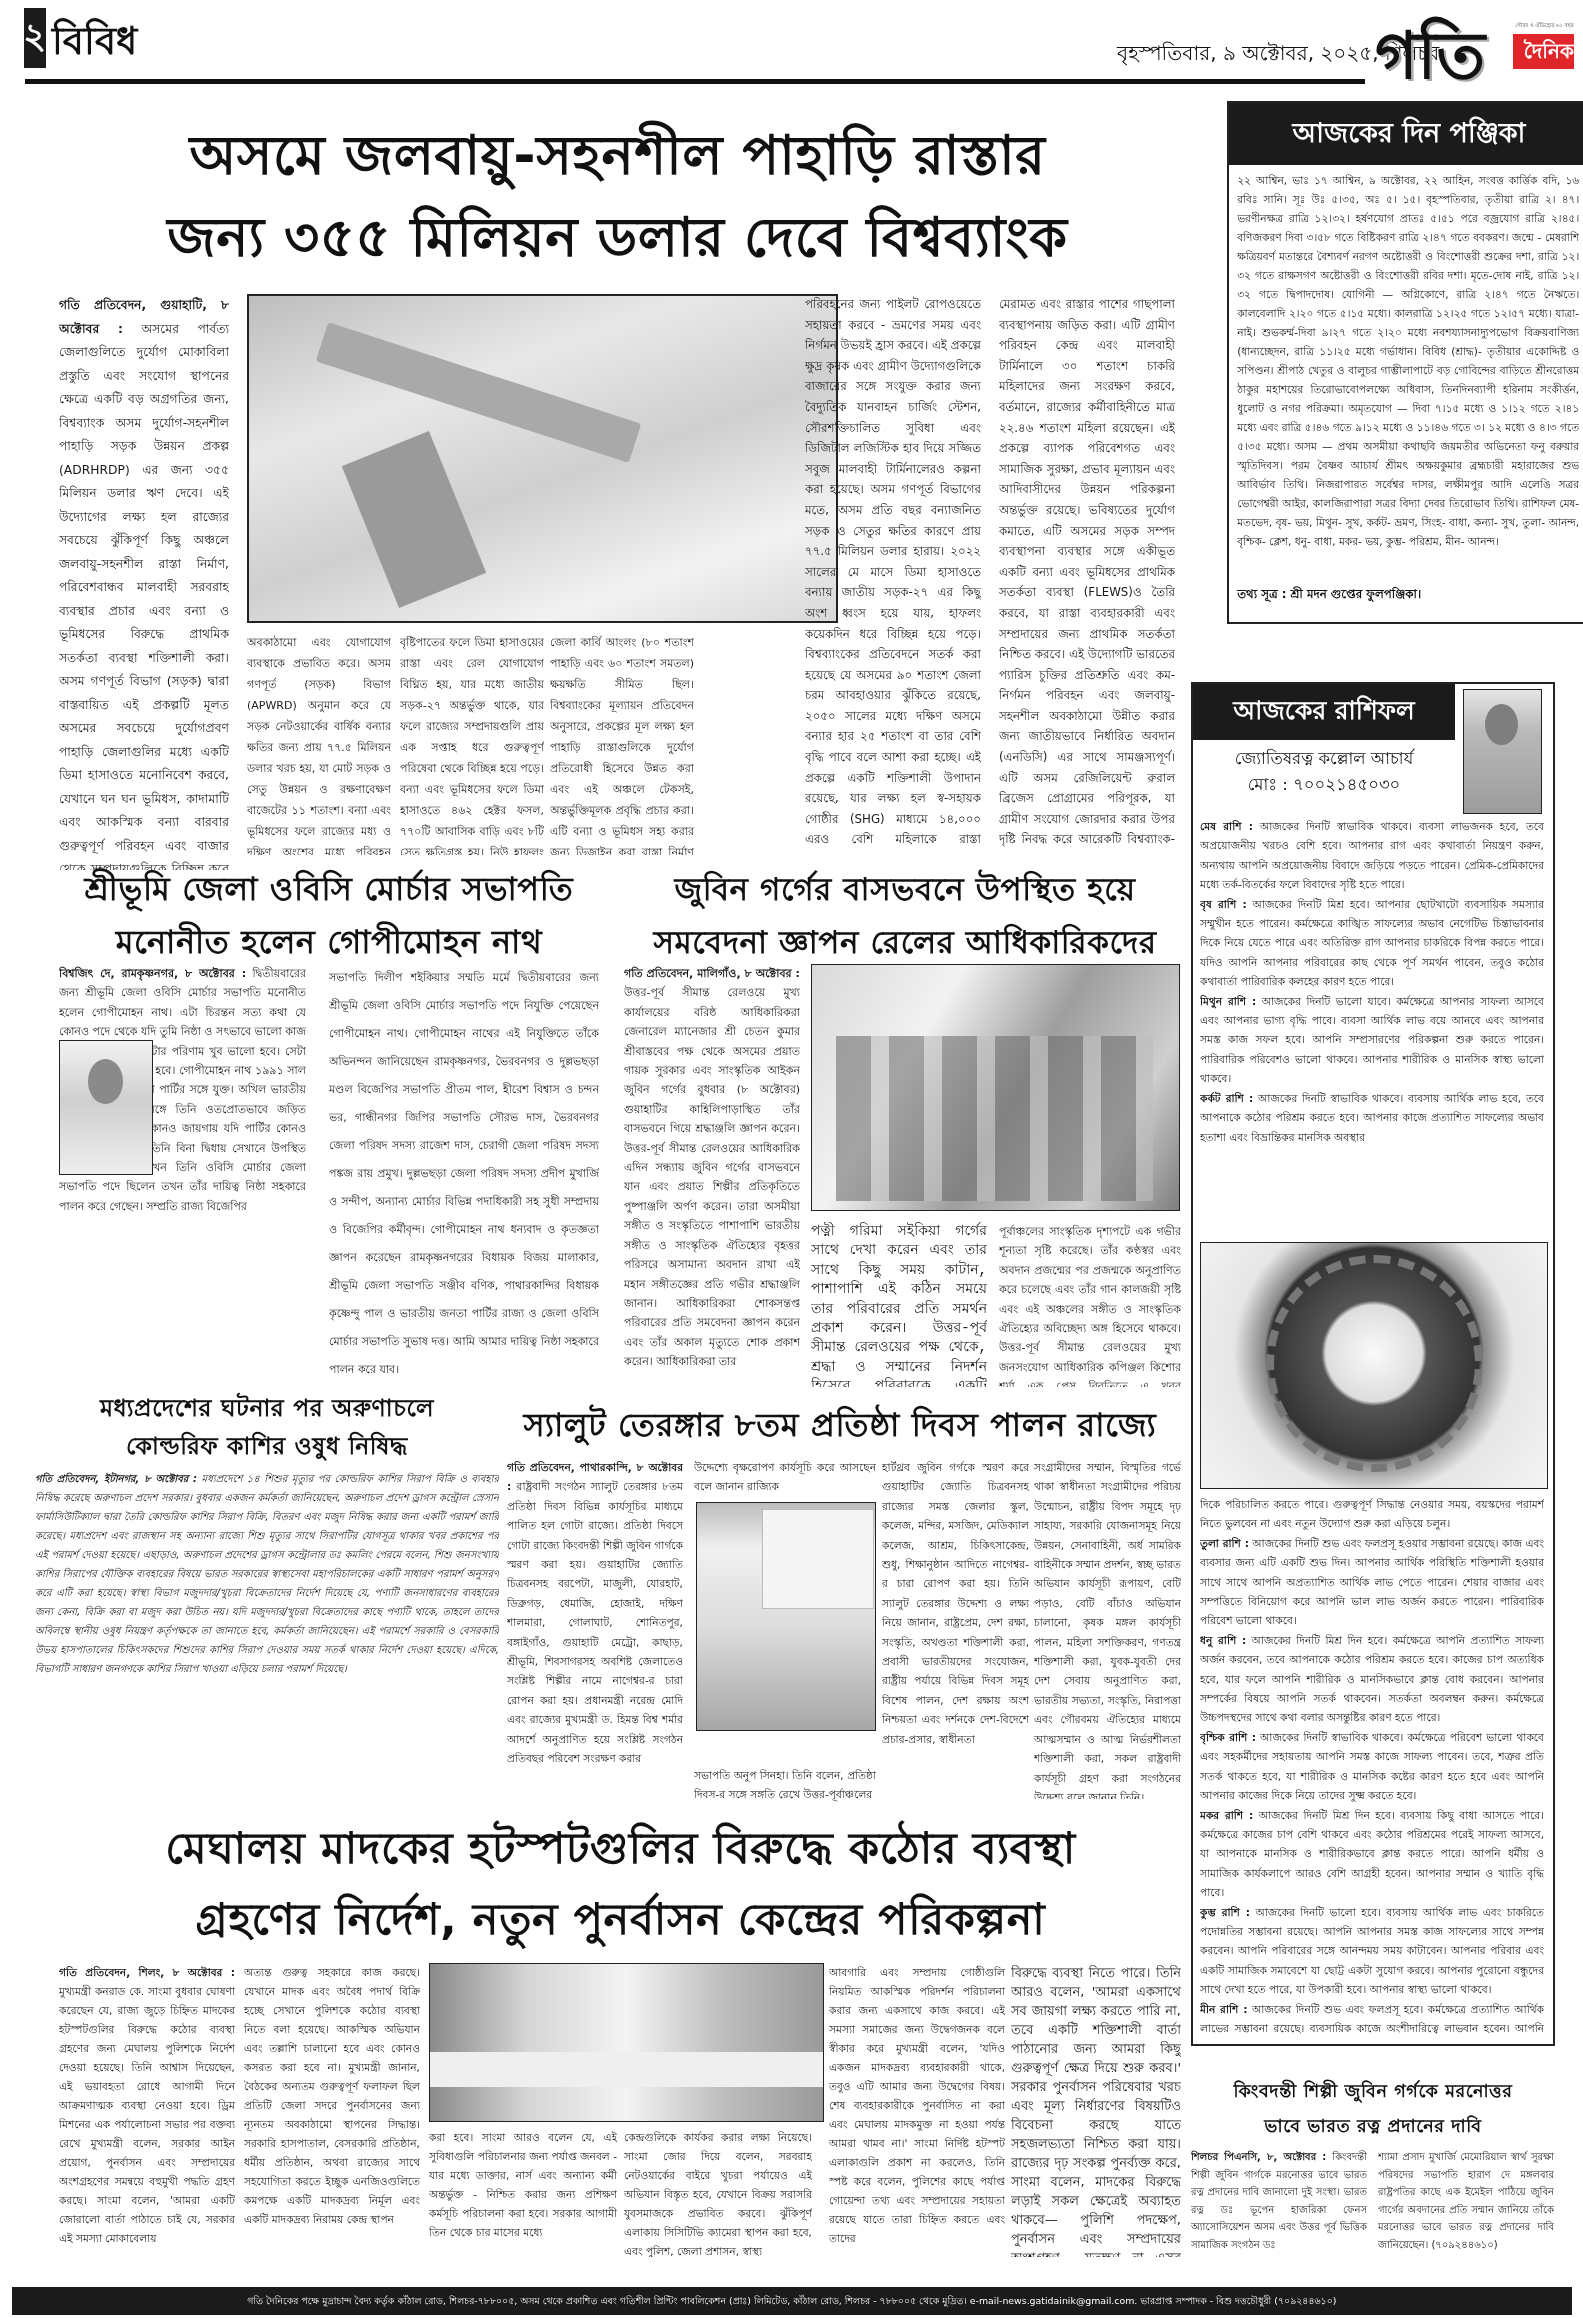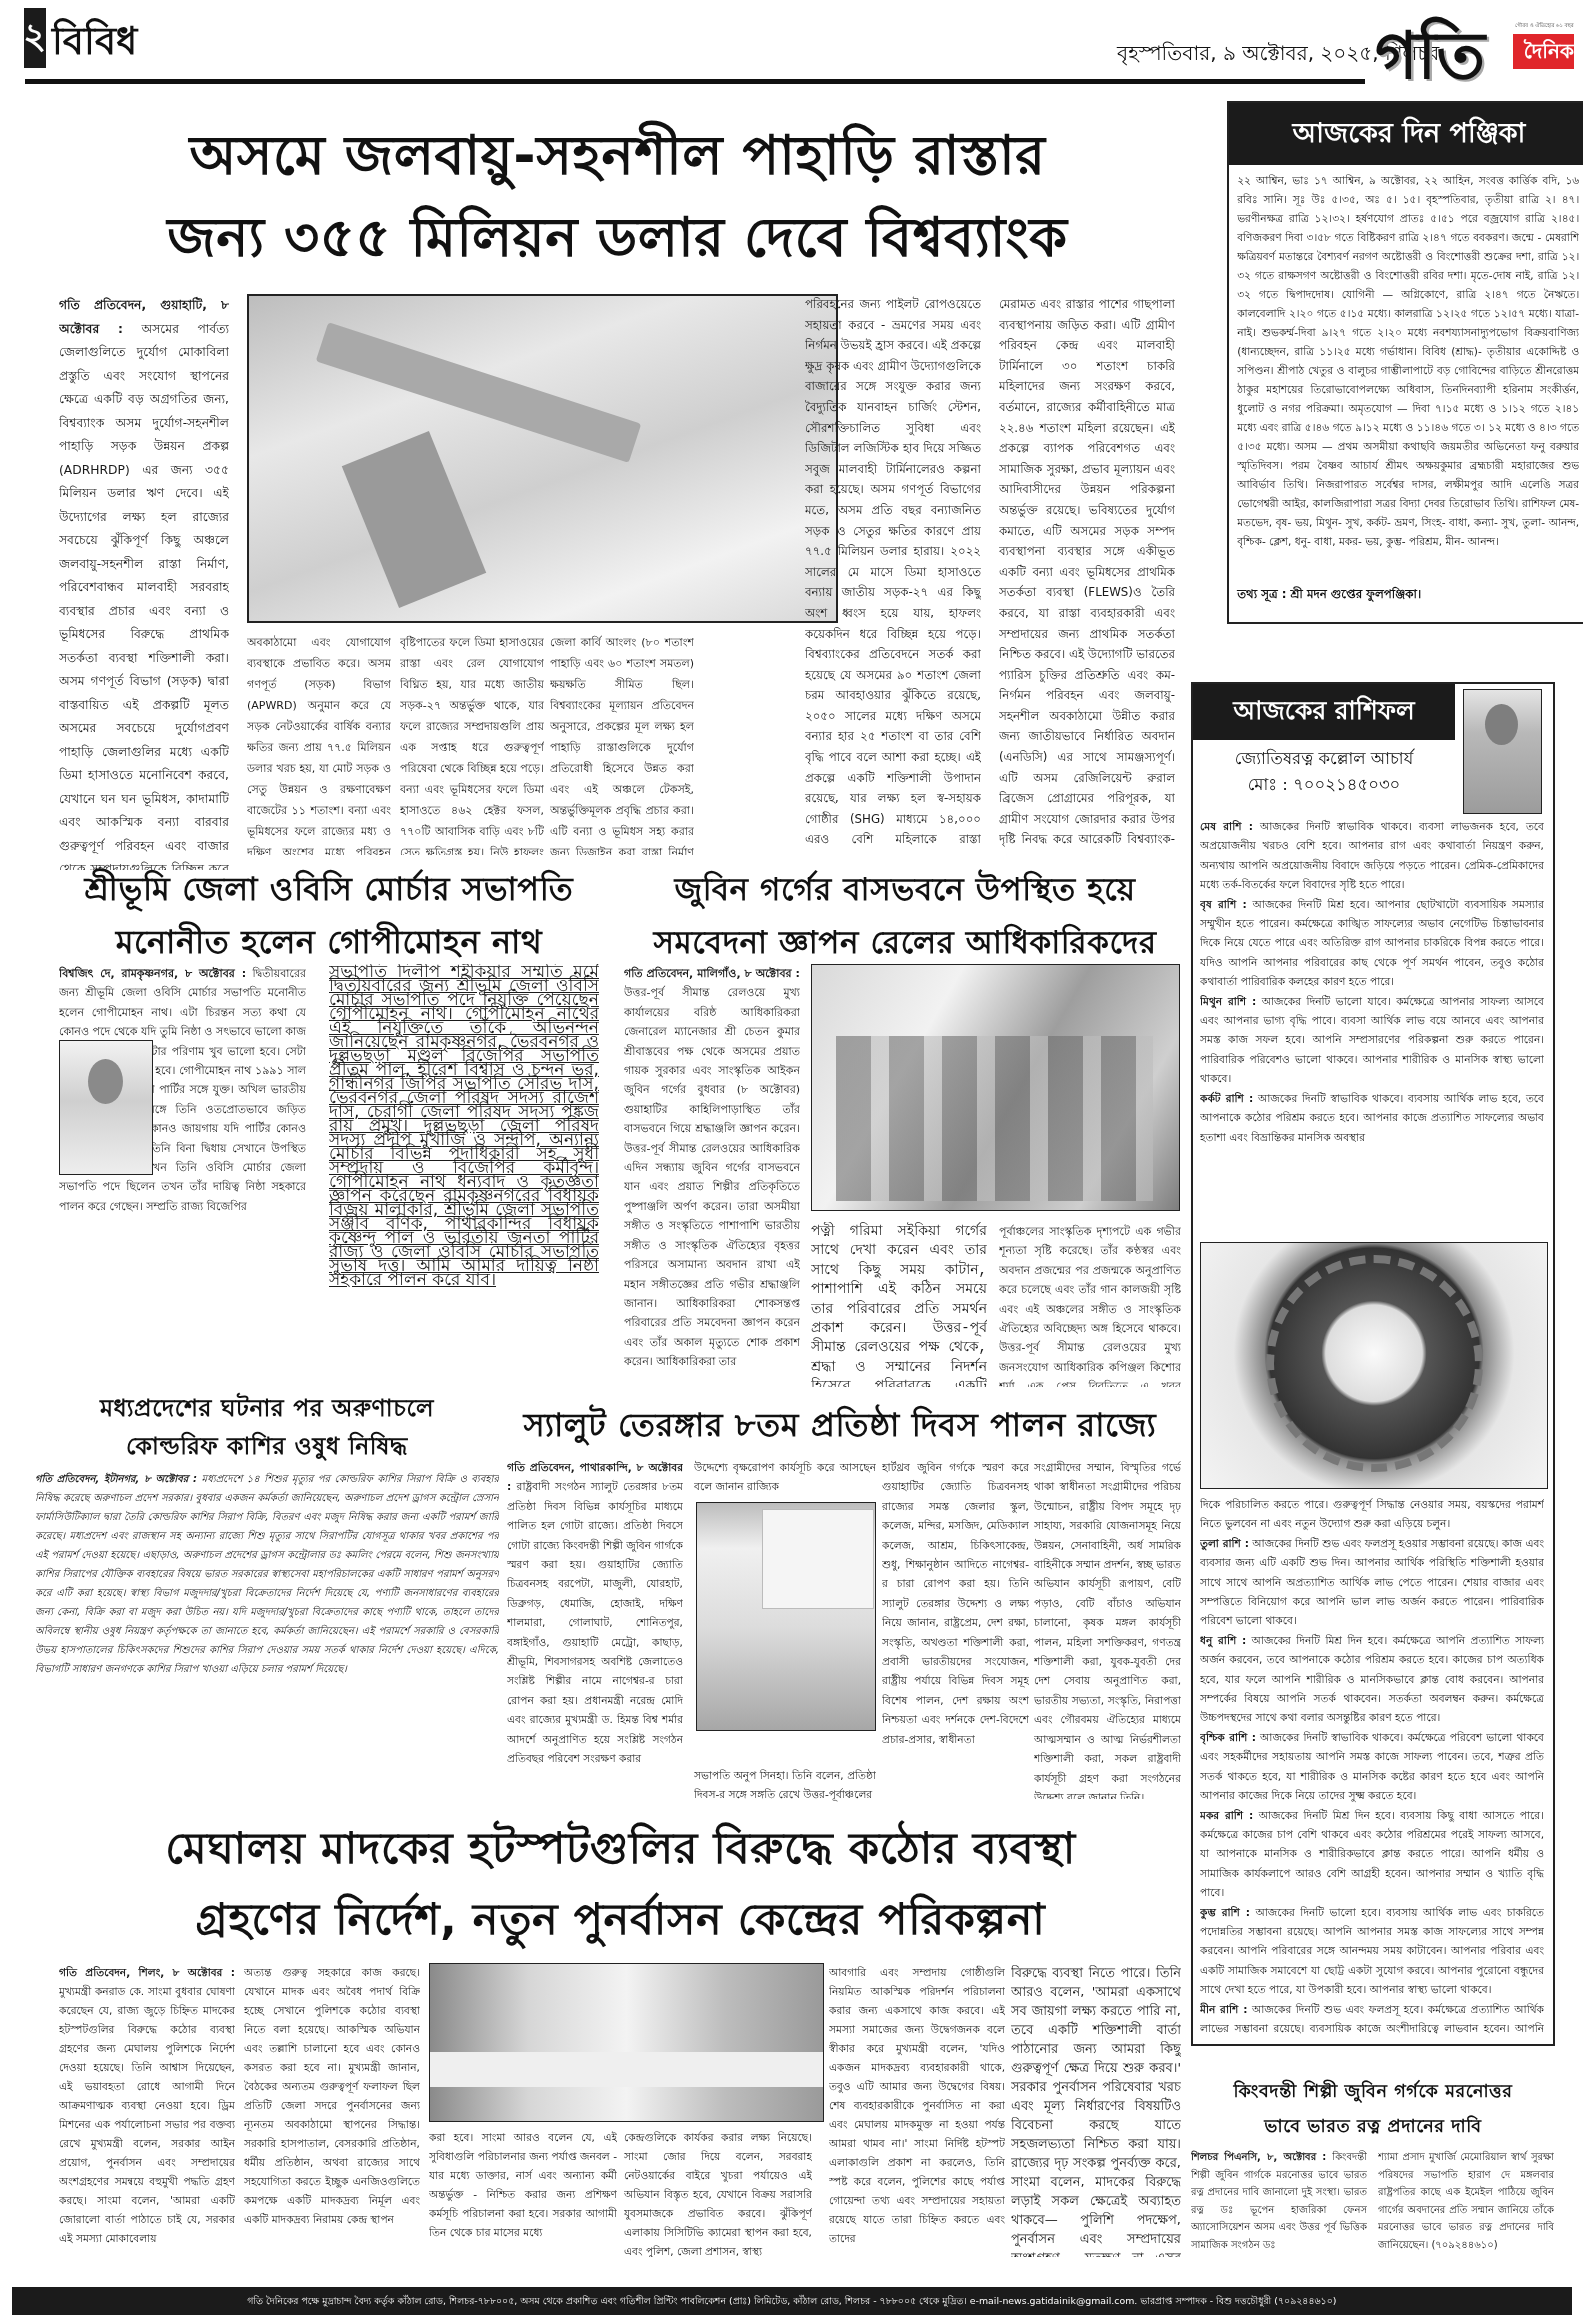--- a/index.html
+++ b/index.html
@@ -94,21 +94,21 @@
 
 <div class="hl" style="left:35px;top:864px;width:588px;font-size:32px;line-height:51px;">শ্রীভূমি জেলা ওবিসি মোর্চার সভাপতি</div>
 <div class="hl" style="left:35px;top:917px;width:588px;font-size:32px;line-height:51px;">মনোনীত হলেন গোপীমোহন নাথ</div>
 <div class="col" style="left:59px;top:964px;width:247px;height:411px;font-size:11px;line-height:19.4px;">
   <span class="lead">বিশ্বজিৎ দে, রামকৃষ্ণনগর, ৮ অক্টোবর :</span>
   <span>দ্বিতীয়বারের জন্য শ্রীভূমি জেলা ওবিসি মোর্চার সভাপতি মনোনীত হলেন গোপীমোহন নাথ। এটা চিরন্তন সত্য কথা যে কোনও পদে থেকে যদি তুমি নিষ্ঠা ও সৎভাবে ভালো কাজ করে যাও তাহলে সেটার পরিণাম খুব ভালো হবে। সেটা যেকোনও পদে হলেও হবে। গোপীমোহন নাথ ১৯৯১ সাল থেকে ভারতীয় জনতা পার্টির সঙ্গে যুক্ত। অখিল ভারতীয় বিদ্যার্থী পরিষদের সঙ্গে তিনি ওতপ্রোতভাবে জড়িত ছিলেন। রাজ্যের যেকোনও জায়গায় যদি পার্টির কোনও কাজ থাকে তাহলে তিনি বিনা দ্বিধায় সেখানে উপস্থিত থাকেন। প্রথমবার যখন তিনি ওবিসি মোর্চার জেলা সভাপতি পদে ছিলেন তখন তাঁর দায়িত্ব নিষ্ঠা সহকারে পালন করে গেছেন। সম্প্রতি রাজ্য বিজেপির</span>
 </div>
 <div class="photo" style="left:59px;top:1040px;width:94px;height:135px;border-width:1.2px;background:linear-gradient(180deg,#f2f2f2 0%,#cfcfcf 45%,#eee 100%);">
   <div style="position:absolute;left:28px;top:17.6px;width:35px;height:45px;border-radius:50%;background:#8a8a8a;"></div>
 </div>
-<div class="col" style="left:329px;top:964px;width:270px;height:411px;font-size:17px;line-height:14px;text-decoration:underline;">
+<div class="col" style="left:329px;top:964px;width:270px;height:411px;font-size:11px;line-height:28px;">
   <span>সভাপতি দিলীপ শইকিয়ার সম্মতি মর্মে দ্বিতীয়বারের জন্য শ্রীভূমি জেলা ওবিসি মোর্চার সভাপতি পদে নিযুক্তি পেয়েছেন গোপীমোহন নাথ। গোপীমোহন নাথের এই নিযুক্তিতে তাঁকে অভিনন্দন জানিয়েছেন রামকৃষ্ণনগর, ভৈরবনগর ও দুল্লভছড়া মণ্ডল বিজেপির সভাপতি প্রীতম পাল, হীরেশ বিশ্বাস ও চন্দন ভর, গান্ধীনগর জিপির সভাপতি সৌরভ দাস, ভৈরবনগর জেলা পরিষদ সদস্য রাজেশ দাস, চেরাগী জেলা পরিষদ সদস্য পঙ্কজ রায় প্রমুখ। দুল্লভছড়া জেলা পরিষদ সদস্য প্রদীপ মুখার্জি ও সন্দীপ, অন্যান্য মোর্চার বিভিন্ন পদাধিকারী সহ সুধী সম্প্রদায় ও বিজেপির কর্মীবৃন্দ। গোপীমোহন নাথ ধন্যবাদ ও কৃতজ্ঞতা জ্ঞাপন করেছেন রামকৃষ্ণনগরের বিধায়ক বিজয় মালাকার, শ্রীভূমি জেলা সভাপতি সঞ্জীব বণিক, পাথারকান্দির বিধায়ক কৃষ্ণেন্দু পাল ও ভারতীয় জনতা পার্টির রাজ্য ও জেলা ওবিসি মোর্চার সভাপতি সুভাষ দত্ত। আমি আমার দায়িত্ব নিষ্ঠা সহকারে পালন করে যাব।</span>
 </div>
 
 <div class="hl" style="left:623px;top:864px;width:564px;font-size:31px;line-height:51px;">জুবিন গর্গের বাসভবনে উপস্থিত হয়ে</div>
 <div class="hl" style="left:623px;top:917px;width:564px;font-size:31px;line-height:51px;text-align:center;">সমবেদনা জ্ঞাপন রেলের আধিকারিকদের</div>
 <div class="col" style="left:624px;top:964px;width:176px;height:423px;font-size:11px;line-height:19.4px;">
   <span class="lead">গতি প্রতিবেদন, মালিগাঁও, ৮ অক্টোবর :</span>
   <span>উত্তর-পূর্ব সীমান্ত রেলওয়ে মুখ্য কার্যালয়ের বরিষ্ঠ আধিকারিকরা জেনারেল ম্যানেজার শ্রী চেতন কুমার শ্রীবাস্তবের পক্ষ থেকে অসমের প্রয়াত গায়ক সুরকার এবং সাংস্কৃতিক আইকন জুবিন গর্গের বুধবার (৮ অক্টোবর) গুয়াহাটির কাহিলিপাড়াস্থিত তাঁর বাসভবনে গিয়ে শ্রদ্ধাঞ্জলি জ্ঞাপন করেন। উত্তর-পূর্ব সীমান্ত রেলওয়ের আধিকারিক এদিন সন্ধ্যায় জুবিন গর্গের বাসভবনে যান এবং প্রয়াত শিল্পীর প্রতিকৃতিতে পুষ্পাঞ্জলি অর্পণ করেন। তারা অসমীয়া সঙ্গীত ও সংস্কৃতিতে পাশাপাশি ভারতীয় সঙ্গীত ও সাংস্কৃতিক ঐতিহ্যের বৃহত্তর পরিসরে অসামান্য অবদান রাখা এই মহান সঙ্গীতজ্ঞের প্রতি গভীর শ্রদ্ধাঞ্জলি জানান। আধিকারিকরা শোকসন্তপ্ত পরিবারের প্রতি সমবেদনা জ্ঞাপন করেন এবং তাঁর অকাল মৃত্যুতে শোক প্রকাশ করেন। আধিকারিকরা তার</span>
 </div>
 <div class="photo" style="left:811px;top:964px;width:369px;height:247px;border-width:1.8px;background:linear-gradient(120deg,#d9d9d9 0%,#f2f2f2 30%,#9e9e9e 55%,#cfcfcf 80%,#7e7e7e 100%);">

